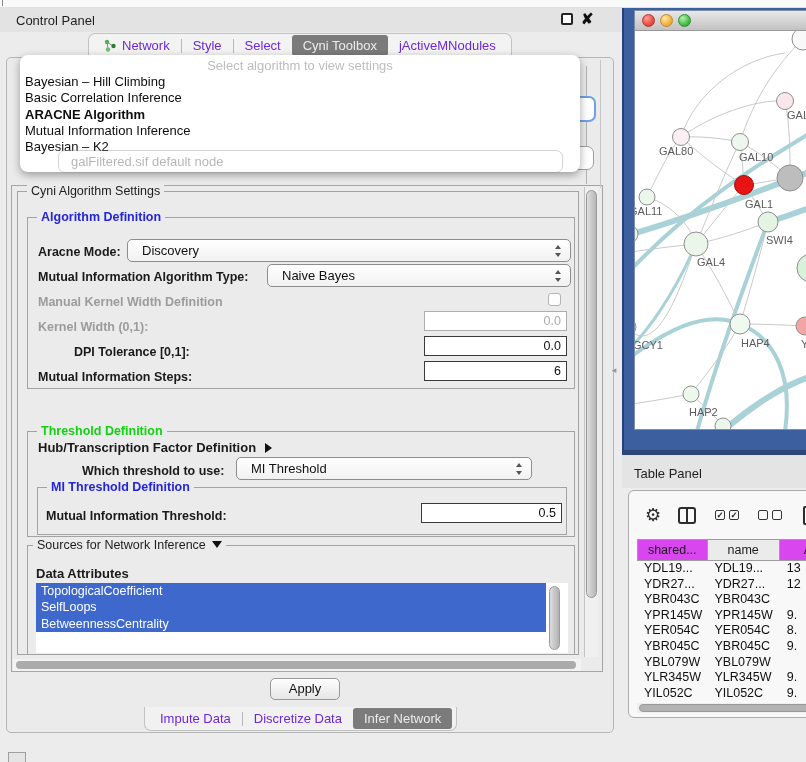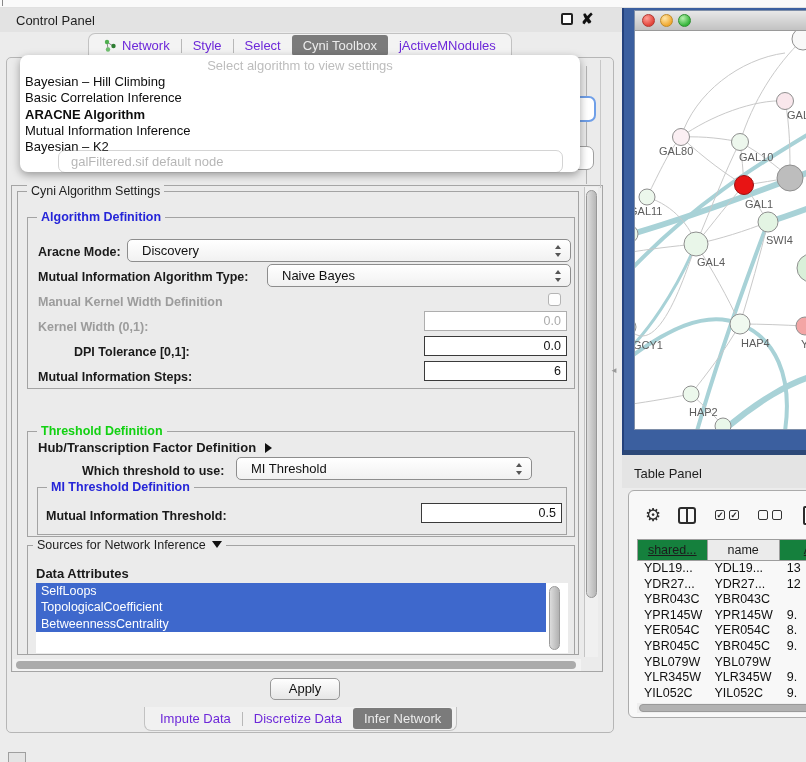--- a/index.html
+++ b/index.html
@@ -118,21 +118,21 @@
   .cbpair { display:flex; gap:4px; margin-left:19px; }
   .cb { width:10px; height:10px; border:1.5px solid #333; border-radius:2px; font-size:8.5px; line-height:9px;
         text-align:center; color:#222; font-weight:bold; }
   .newcol-icon { width:16px; height:19px; border:2px solid #2c2c2c; border-radius:2px; margin-left:21px; background:#fff; }
 
   .ttable { left:8px; top:48px; width:200px; }
   .thead { display:flex; height:22px; }
   .th { border:1px solid #9d9d9d; border-left:none; font-size:12.5px; color:#1c1c1c;
         text-align:center; line-height:20px; background:#ebebeb; }
   .th:first-child { border-left:1px solid #9d9d9d; }
-  .th.hl { background:#15803d;text-decoration:underline; }
+  .th.hl { background:#d946ef; }
   .c0 { width:74px; } .c1 { width:76px; } .c2 { width:60px; }
   .trow { display:flex; height:15.6px; }
   .tcell { font-size:12.5px; color:#101010; line-height:15.6px; padding-left:7px; white-space:nowrap; overflow:hidden; }
   .tp-hscroll { left:8px; top:212px; width:178px; height:10px; background:#efefef; }
   .tp-hthumb { left:10px; top:213px; width:174px; height:8px; border-radius:5px; background:#b2b2b2; border:1px solid #9a9a9a; }
 
   .mini-square { left:8px; top:752px; width:18px; height:14px; border:1px solid #9f9f9f; background:#e4e4e4; }
 
   svg text { user-select:none; }
 </style>
@@ -237,22 +237,22 @@
 <div class="abs lbl" style="left:46px; top:509px;">Mutual Information Threshold:</div>
 <div class="abs tfield" style="left:421px; top:503px; width:141px; height:20px; line-height:19px;">0.5</div>
 
 <div class="abs fs" style="left:27px; top:545px; width:548px; height:110px; border-bottom:none;">
   <span class="fs-legend" style="left:5px;">
     <span>Sources for Network Inference</span><span class="down-tri"></span>
   </span>
 </div>
 <div class="abs lbl" style="left:36px; top:566px; font-size:13px;">Data Attributes</div>
 <div class="abs attr-list" id="attr-list">
+    <div class="attr-item" style="background: rgb(62, 104, 204);">TopologicalCoefficient</div>
     <div class="attr-item" style="background: rgb(62, 104, 204);">SelfLoops</div>
-    <div class="attr-item" style="background: rgb(62, 104, 204);">TopologicalCoefficient</div>
     <div class="attr-item" style="background: rgb(62, 104, 204);">BetweennessCentrality</div>
     <div class="attr-item" style="background: #d946ef; margin-top: 23px;">gal4RGexp</div>
     <div class="attr-sliver" style="background: rgb(62, 104, 204);"></div>
   </div>
 <div class="abs list-vthumb"></div>
 
 <div class="abs vscroll-track"></div>
 <div class="abs vscroll-thumb"></div>
 <div class="abs hscroll-track"></div>
 <div class="abs hscroll-thumb"></div>

